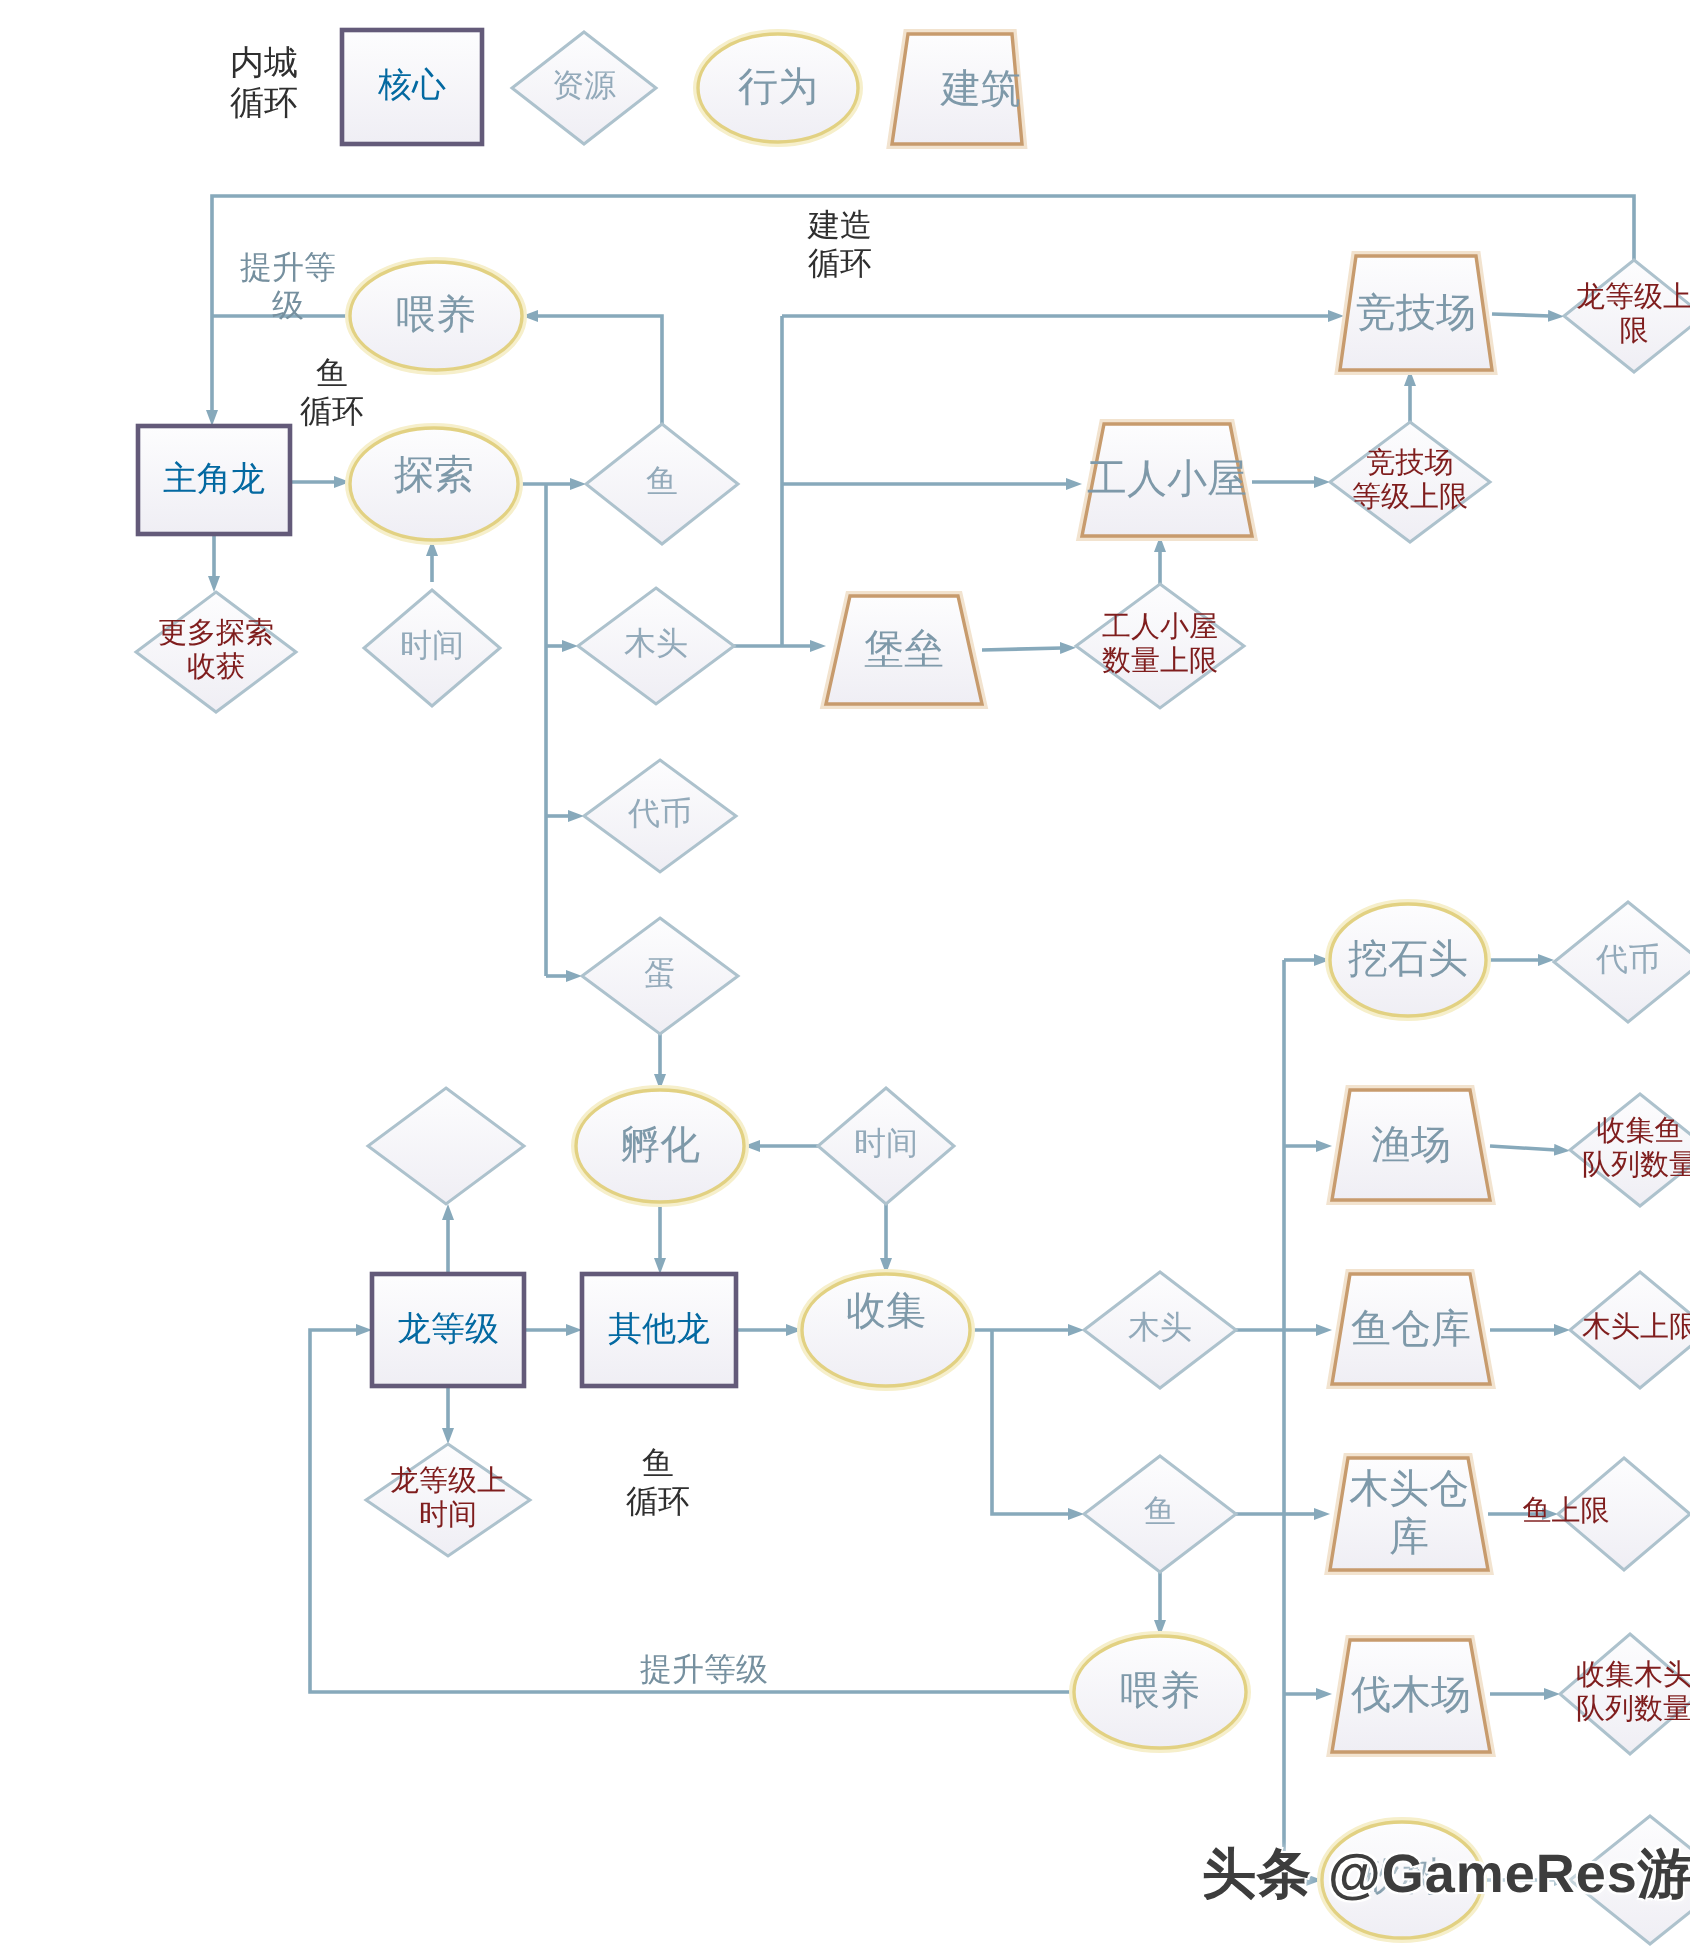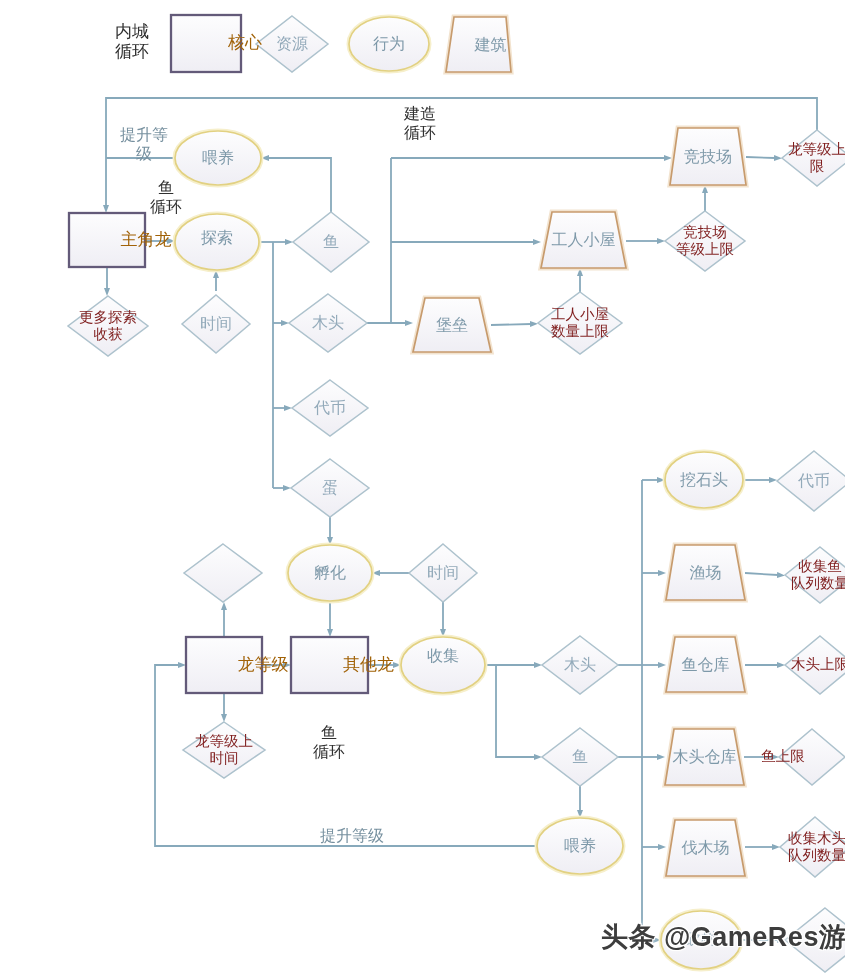--- a/index.html
+++ b/index.html
@@ -1,24 +1,24 @@
 <!DOCTYPE html>
 <html><head>
 <meta charset="utf-8">
 <style>
   html,body{margin:0;padding:0;background:#ffffff;}
   .canvas{position:relative;width:845px;height:975px;background:#ffffff;overflow:hidden;
           font-family:"Liberation Sans","DejaVu Sans",sans-serif;margin-left:28px;}
   .diagram-svg{position:absolute;left:0;top:0;z-index:0;}
   .lbl{position:absolute;z-index:1;display:flex;align-items:center;justify-content:center;
        text-align:center;white-space:pre-line;line-height:1.2;pointer-events:none;}
-  .t-core{color:#a16207;font-size:17px;padding-left:39px;}
+  .t-core{color:#0369a1;font-size:17px;}
   .t-res {color:#93AABA;font-size:16px;}
   .t-res2{color:#7f1d1d;font-size:14.5px;}
-  .t-act {color:#7E99A9;font-size:16px;}
+  .t-act {color:#7E99A9;font-size:20px;}
   .t-blk {color:#2F2F2F;font-size:16px;line-height:1.18;}
   .t-sm  {color:#76909F;font-size:16px;}
   .wm{position:absolute;z-index:3;font-size:27px;font-weight:bold;color:#3D3D3D;
       white-space:nowrap;letter-spacing:.5px;
       text-shadow:-1px -1px 0 #fff,1px -1px 0 #fff,-1px 1px 0 #fff,1px 1px 0 #fff,0 0 6px #fff;}
   
   .edge{stroke:#87A9BB;stroke-width:1.8;fill:none;}
   .nrect{fill:url(#gf);stroke:#635A79;stroke-width:2.3;}
   .ell {fill:url(#gf);stroke:#E2D182;stroke-width:1.7;}
   .ellh{fill:none;stroke:#F6EFCB;stroke-width:5;}

